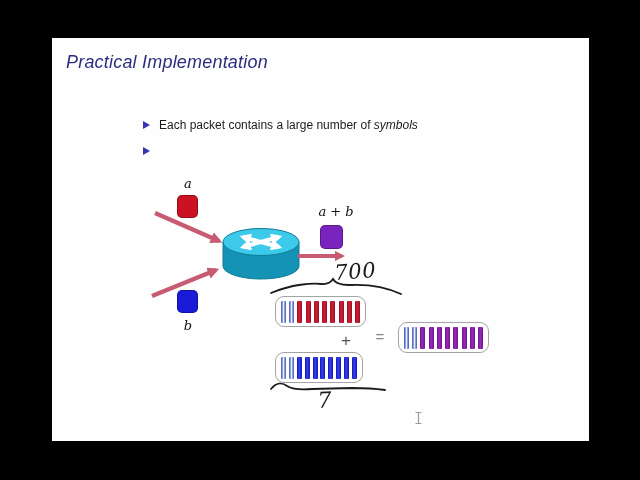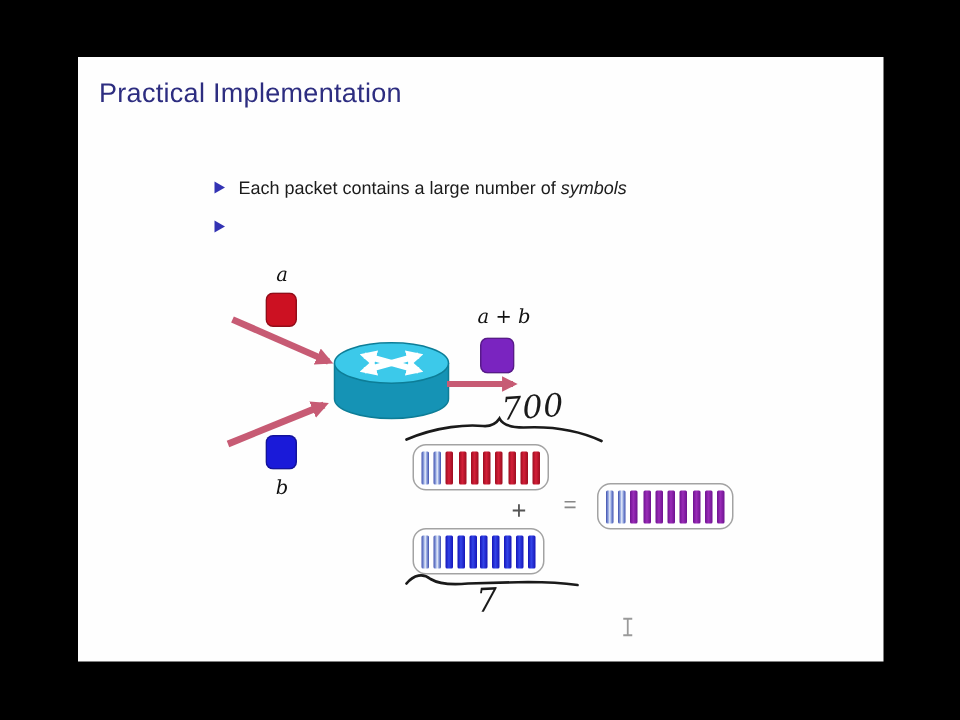--- a/index.html
+++ b/index.html
@@ -7,21 +7,21 @@
     --sq-a:#cc1122; --sq-b:#1a1ad9; --sq-sum:#7a24c0;
     --arrow:#c75b74; --router-top:#3cc9ea; --router-body:#1593b5;
     --ink:#1a1a1a; --letterbox:#000000;
   }
   html,body{margin:0;padding:0}
   body{width:640px;height:480px;background:var(--letterbox);position:relative;
        overflow:hidden;font-family:"Liberation Sans",sans-serif;}
   .slide{position:absolute;left:52px;top:38px;width:537px;height:403px;background:#fefefe;}
 
   .title{position:absolute;left:14px;top:14px;margin:0;font-size:18px;font-weight:400;
-         color:var(--title-color);letter-spacing:.2px;}
+         color:var(--title-color);letter-spacing:.2px;font-style:italic;}
 
   .bullets{position:absolute;left:55px;top:80px;margin:0;padding:0;list-style:none;}
   .bullet{display:flex;align-items:center;margin-bottom:15px;font-size:12px;color:#1c1c1c;padding-left:36px;}
   .tri{width:0;height:0;border-left:7px solid var(--marker-color);
        border-top:4.5px solid transparent;border-bottom:4.5px solid transparent;
        margin-right:9px;flex:none;}
   .btxt em{font-style:italic;}
 
   .lbl{position:absolute;font-family:"DejaVu Serif",serif;font-style:italic;
        font-size:13px;color:#111;text-align:center;}

